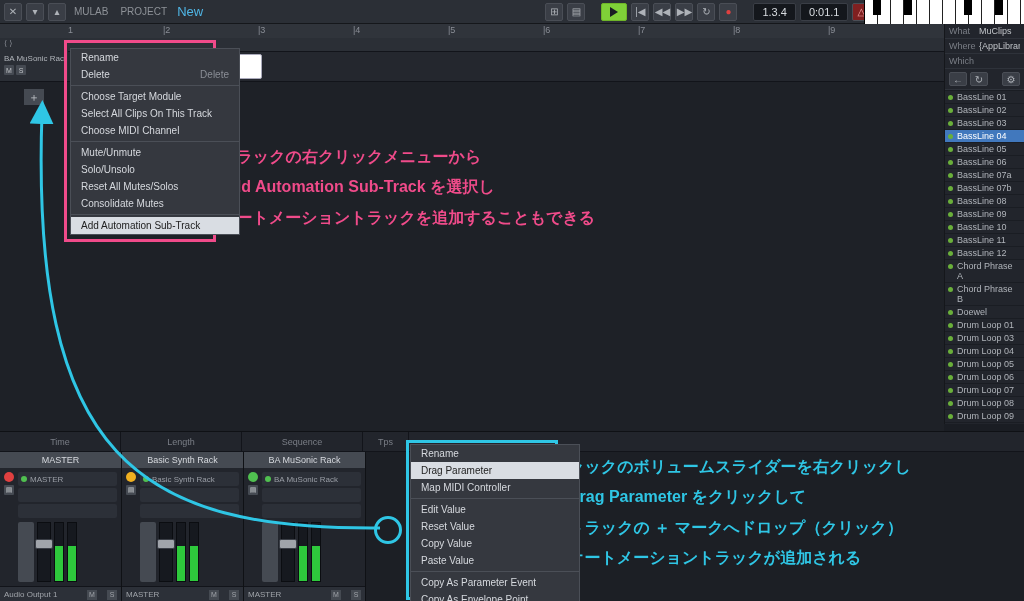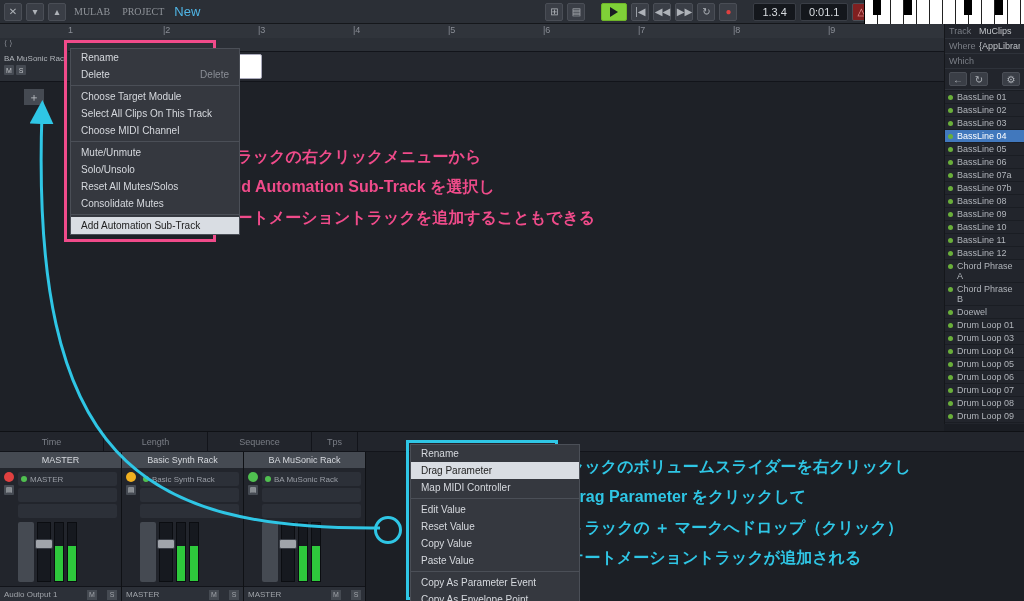--- a/index.html
+++ b/index.html
@@ -3,21 +3,21 @@
 <meta charset="utf-8">
 <style>
   * { box-sizing: border-box; margin: 0; padding: 0; font-family: -apple-system, Helvetica, Arial, sans-serif; }
   body { background: #1a1d23; color: #c0c4c8; width: 1024px; height: 601px; overflow: hidden; position: relative; font-size: 11px; }
   
   
   .topbar { height: 24px; background: #2b2f36; display: flex; align-items: center; gap: 4px; padding: 0 4px; border-bottom: 1px solid #15171b; }
   .tb-btn { height: 18px; min-width: 18px; background: #3a3e46; border: 1px solid #4a4e56; border-radius: 2px; display: flex; align-items: center; justify-content: center; font-size: 10px; cursor: pointer; color: #aeb2b8; }
   .tb-btn.play { background: #7fd038; border-color: #6fb528; width: 26px; }
   .tb-btn.play svg { fill: #1a1d23; }
-  .tb-label { font-size: 10px; color: #8e9298; margin: 0 4px; font-family: Liberation Serif, serif; }
+  .tb-label { font-size: 10px; color: #8e9298; margin: 0 4px; }
   .tb-title { color: #4fb5e5; font-size: 13px; margin-left: 2px; }
   .display-box { background: #14171c; border: 1px solid #3a3e46; height: 18px; padding: 0 8px; display: flex; align-items: center; font-size: 11px; color: #d8dce0; border-radius: 2px; }
   .tempo-box { border-radius: 8px; }
   .toolbar-gap { flex: 1; }
   .piano { position: absolute; right: 0; top: 0; height: 24px; width: 160px; background: repeating-linear-gradient(to right, #fff 0px, #fff 12px, #222 12px, #222 13px); border-left: 1px solid #000; }
   .piano::after { content: ""; position: absolute; inset: 0 0 9px 0; background: repeating-linear-gradient(to right, transparent 0, transparent 8px, #000 8px, #000 16px, transparent 16px, transparent 39px, #000 39px, #000 47px, transparent 47px, transparent 91px); }
   
   
   .arrange { position: absolute; top: 24px; left: 0; right: 80px; bottom: 170px; background: #1e2127; }
   .arrange-header { height: 14px; background: #30343b; position: relative; }
@@ -55,21 +55,21 @@
   .browser-field .val { color: #c0c4c8; white-space:nowrap; overflow:hidden;}
   .browser-tools { padding: 3px 4px; display: flex; gap: 3px; border-bottom: 1px solid #2e323a; }
   .browser-list { overflow: hidden; flex:1;}
   .browser-item { padding: 1px 4px 1px 12px; position: relative; color: #b0b4ba; border-top:1px solid #1a1d23;}
   .browser-item::before { content: ""; position: absolute; left: 3px; top: 4px; width: 5px; height: 5px; background: #6aaf3a; border-radius: 50%; }
   .browser-item.sel { background: #4178bd; color: #fff; }
   
   
   .mixer { position: absolute; left: 0; right: 0; bottom: 0; height: 170px; background: #1c1f25; border-top: 1px solid #0f1115; }
   .info-bar { height: 20px; background: #22252c; display: flex; border-bottom: 1px solid #12141a; }
-  .info-cell { width: 104px; border-right: 1px solid #12141a; display: flex; align-items: center; justify-content: center; font-size: 9px; color: #7a7e86; }
+  .info-cell { width: 121px; border-right: 1px solid #12141a; display: flex; align-items: center; justify-content: center; font-size: 9px; color: #7a7e86; }
   .rack-row { display: flex; height: 150px; }
   .rack { width: 122px; border-right: 1px solid #0f1115; display: flex; flex-direction: column; }
   .rack-title { height: 16px; background: #454a52; color: #d6d9de; font-size: 9px; display: flex; align-items: center; justify-content: center; }
   .rack-body { flex: 1; padding: 4px; display: flex; gap: 4px; background: #22252c; }
   .fader { width: 14px; background: #16191f; position: relative; border:1px solid #0b0d11;}
   .fader-knob { position: absolute; left: -3px; right: -3px; height: 10px; background: #a0a4aa; border: 1px solid #3a3e46; border-radius: 2px; }
   .meter { width: 10px; background: linear-gradient(to top, #2ec93c 0%, #2ec93c 60%, #16191f 60%); border:1px solid #0b0d11;}
   .rack-side { flex: 1; display: flex; flex-direction: column; gap: 2px; }
   .led-dot { width: 10px; height: 10px; border-radius: 50%; }
   .slot-row { height: 14px; background: #2c3038; border-radius: 2px; font-size: 8px; color: #9a9ea6; padding: 0 3px; display: flex; align-items: center; }
@@ -188,21 +188,21 @@
   <defs>
       <marker id="ah" markerWidth="8" markerHeight="8" refX="4" refY="4" orient="auto">
         <path d="M0,0 L8,4 L0,8 Z" fill="#2fc6e5"></path>
       </marker>
     </defs>
   <path d="M 360 428 C 120 430, 10 360, 22 12" fill="none" stroke="#2fc6e5" stroke-width="3" marker-end="url(#ah)"></path>
 </svg>
 
 <div class="browser">
   <div class="browser-field">
-      <span class="lbl">Track</span>
+      <span class="lbl">What</span>
       <span class="val">MuClips</span>
     </div>
   <div class="browser-field">
       <span class="lbl">Where</span>
       <span class="val">{AppLibrary}/Mu</span>
     </div>
   <div class="browser-field">
       <span class="lbl">Which</span>
     </div>
   <div class="browser-tools">

